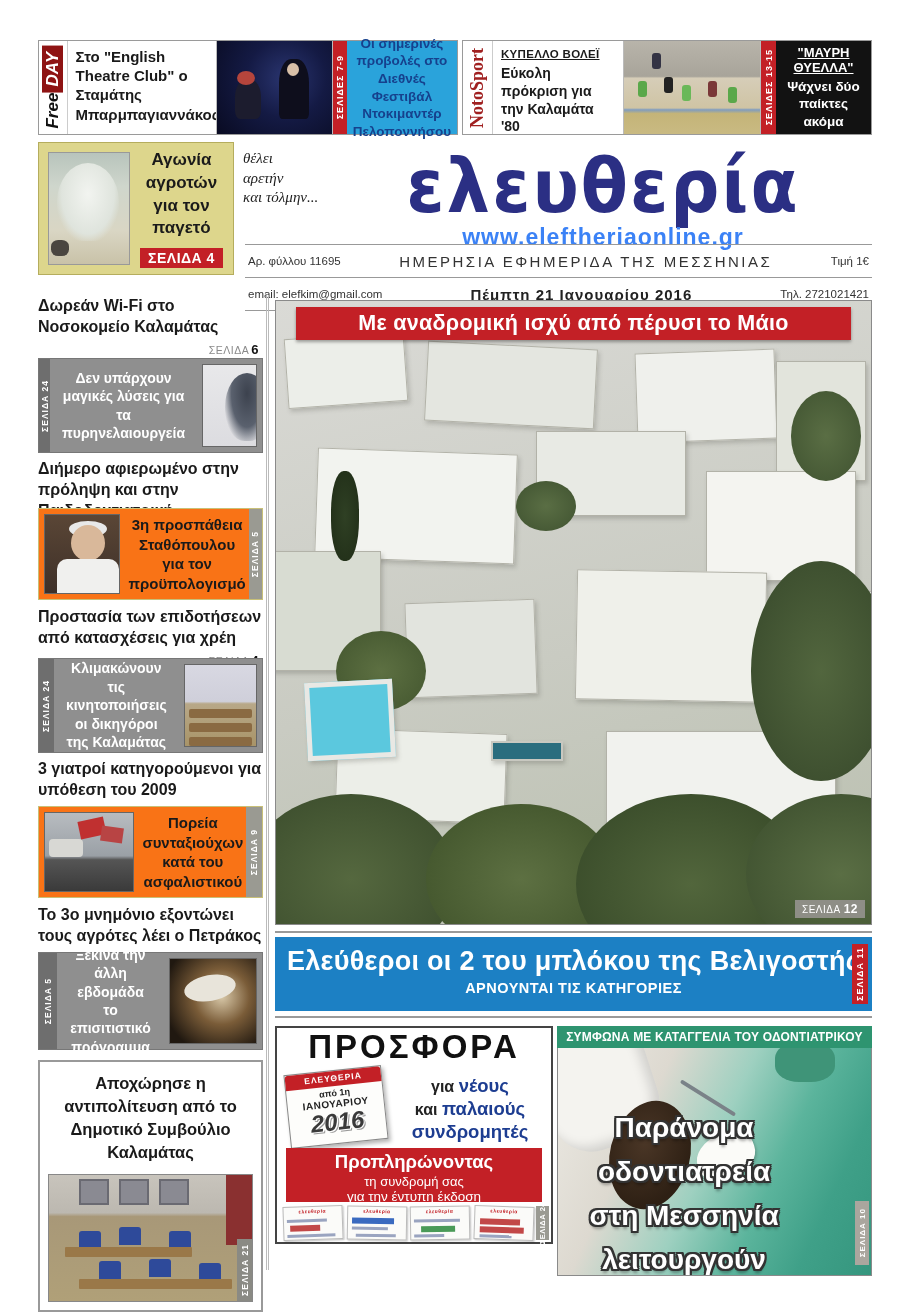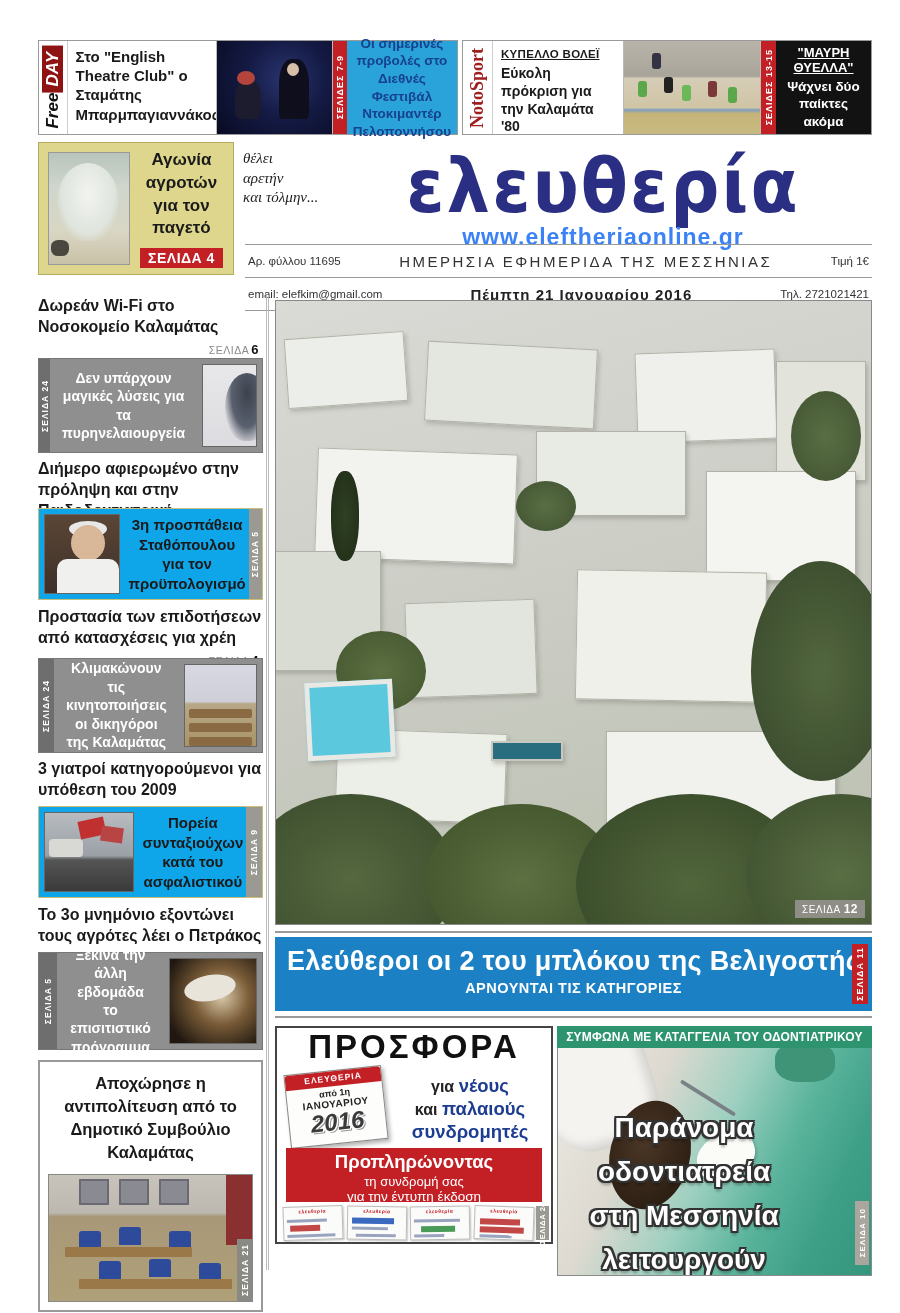--- a/index.html
+++ b/index.html
@@ -65,21 +65,21 @@
   .graybox .gtag { width:18px; background:#6e6e6e; display:flex; align-items:center; justify-content:center; }
   .gtag span, .ytag span { writing-mode:vertical-rl; transform:rotate(180deg); font-size:8.5px; font-weight:bold; color:#fff; letter-spacing:1px; white-space:nowrap; }
   .graybox .gt { flex:1; display:flex; align-items:center; justify-content:center; text-align:center; padding:12px; color:#fff; font-weight:bold; font-size:14px; line-height:1.32; }
   .sb-photo { width:88px; margin:5px; border:1px solid #666; position:relative; overflow:hidden; }
   .smoke { background:linear-gradient(180deg,#e8e8ea 0%,#dcdce0 100%); }
   .smoke .plume { position:absolute; left:22px; top:8px; width:44px; height:68px; background:radial-gradient(ellipse at 50% 30%, #3c424e 0%, #5a616e 50%, rgba(150,150,160,0) 78%); border-radius:50% 50% 45% 45%; }
   .court { background:linear-gradient(180deg,#d8d8e2 0%,#cfcfda 45%,#b8a888 48%,#a89468 100%); }
   .court .bench { position:absolute; height:9px; left:4px; right:4px; background:#8a6a42; border-radius:2px; }
   .food { background:radial-gradient(circle at 60% 45%, #d8c8a8 0%, #7a5c38 40%, #201810 85%); }
   .food .plate { position:absolute; left:14px; top:16px; width:52px; height:26px; background:#e8e4da; border-radius:50%; transform:rotate(-10deg); }
-  .yellowbox { height:92px; background:#0ea5e9; border:1px solid #c8c078; display:flex; }
+  .yellowbox { height:92px; background:#f97316; border:1px solid #c8c078; display:flex; }
   .yellowbox .yt { flex:1; display:flex; align-items:center; justify-content:center; text-align:center; padding:3px; color:#1a1a1a; font-weight:bold; font-size:15px; line-height:1.3; }
   .ytag { width:16px; background:#9a9a92; display:flex; align-items:center; justify-content:center; }
   .man { background:linear-gradient(180deg,#5a4636 0%,#3e3028 100%); }
   .man .head { position:absolute; left:26px; top:10px; width:34px; height:36px; background:#d9b89a; border-radius:50%; }
   .man .hairw { position:absolute; left:24px; top:6px; width:38px; height:16px; background:#e8e8e8; border-radius:50%; }
   .man .shirt { position:absolute; left:12px; top:44px; width:62px; height:40px; background:#f0f0ee; border-radius:10px 10px 0 0; }
   .protest { background:linear-gradient(180deg,#b8bcc0 0%,#9aa0a6 55%,#555 60%,#3a3a3a 100%); }
   .protest .flag1 { position:absolute; left:34px; top:6px; width:26px; height:18px; background:#c03030; transform:rotate(-12deg); }
   .protest .flag2 { position:absolute; left:56px; top:14px; width:22px; height:15px; background:#b84444; transform:rotate(8deg); }
   .protest .tent { position:absolute; left:4px; top:26px; width:34px; height:18px; background:#d8d8d4; border-radius:4px; }
@@ -358,20 +358,23 @@
     <div class="tr" style="right:-20px;top:260px;width:140px;height:220px;background:radial-gradient(#52663e,#36472a);"></div>
     <div class="tr" style="right:10px;top:90px;width:70px;height:90px;background:radial-gradient(#5a6e44,#3f5230);"></div>
     <div class="tr" style="left:60px;top:330px;width:90px;height:80px;background:radial-gradient(#5d7042,#42552e);"></div>
     <div class="tr" style="left:-30px;bottom:-40px;width:210px;height:170px;background:radial-gradient(#55683f,#38492a);"></div>
     <div class="tr" style="left:150px;bottom:-30px;width:190px;height:150px;background:radial-gradient(#5d7042,#3d5028);"></div>
     <div class="tr" style="left:300px;bottom:-50px;width:230px;height:180px;background:radial-gradient(#52663c,#344626);"></div>
     <div class="tr" style="left:470px;bottom:-30px;width:190px;height:160px;background:radial-gradient(#5a6e44,#3a4c2c);"></div>
     <div class="bld" style="left:30px;top:380px;width:88px;height:78px;background:#5bc8de;border:5px solid #e8e8e4;transform:rotate(-3deg);"></div>
     <div class="bld" style="left:215px;top:440px;width:72px;height:20px;background:#2a6d7e;border:2px solid #c8c8c0;"></div>
 
+    <div class="kicker">
+        <span>Με αναδρομική ισχύ από πέρυσι το Μάιο</span>
+      </div>
 
 
     <div class="photo-tag"><span>ΣΕΛΙΔΑ</span><b>12</b></div>
   </div>
 
   <div class="rule" style="top:931px;"></div>
   <div class="bluebanner">
     <div class="bb-main">Ελεύθεροι οι 2 του μπλόκου της Βελιγοστής</div>
     <div class="bb-sub">ΑΡΝΟΥΝΤΑΙ ΤΙΣ ΚΑΤΗΓΟΡΙΕΣ</div>
     <div class="vtag bb-vtag">

